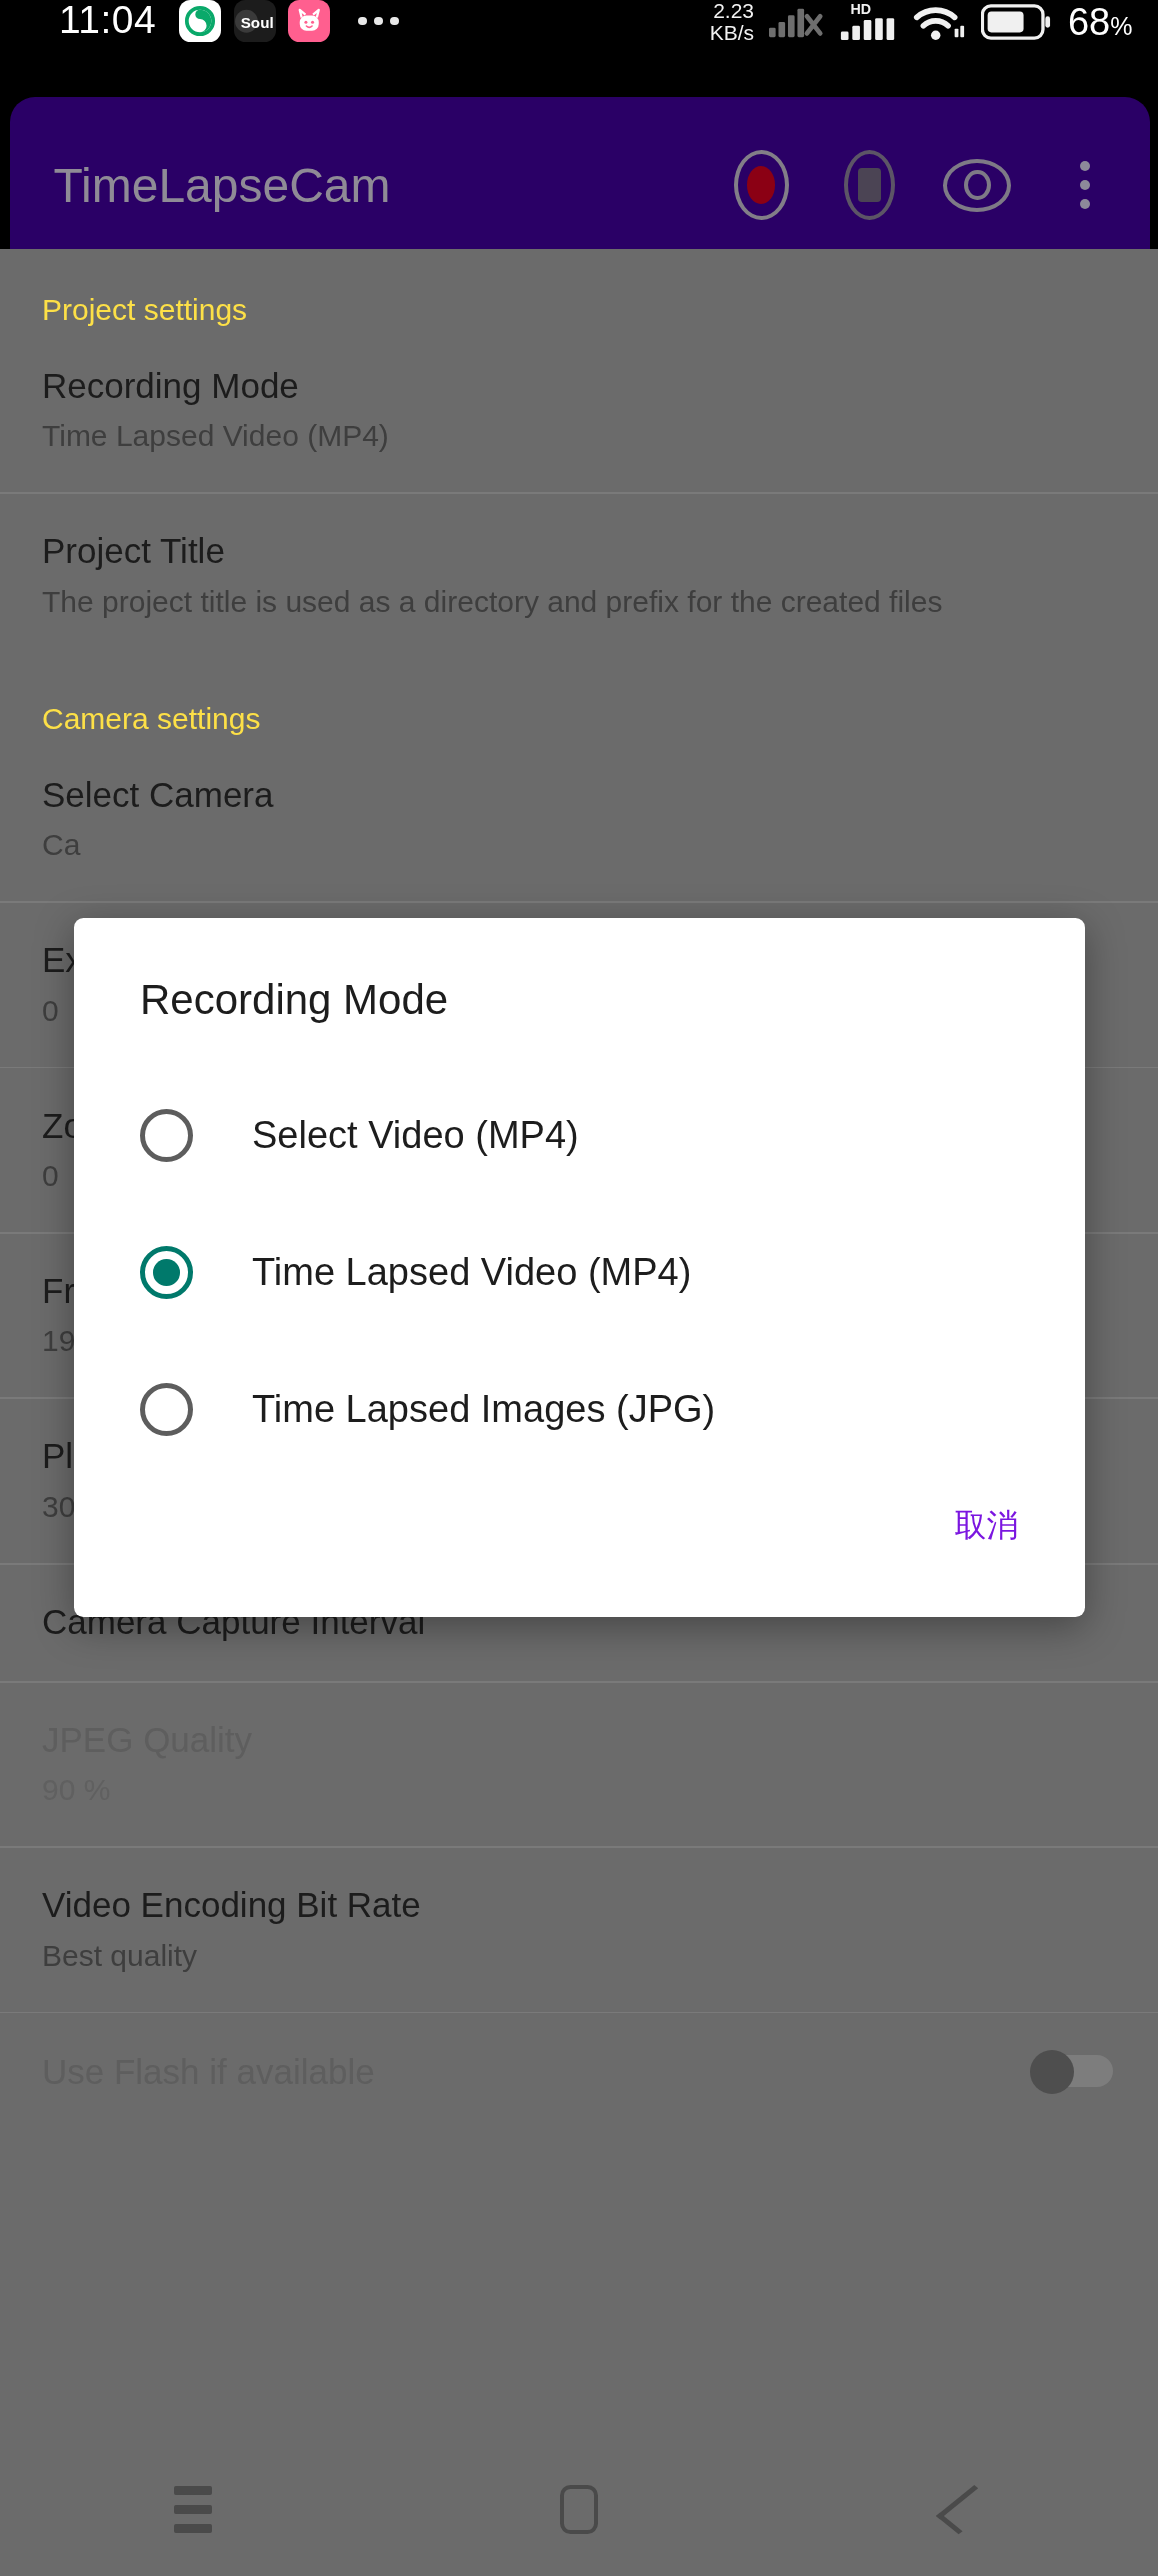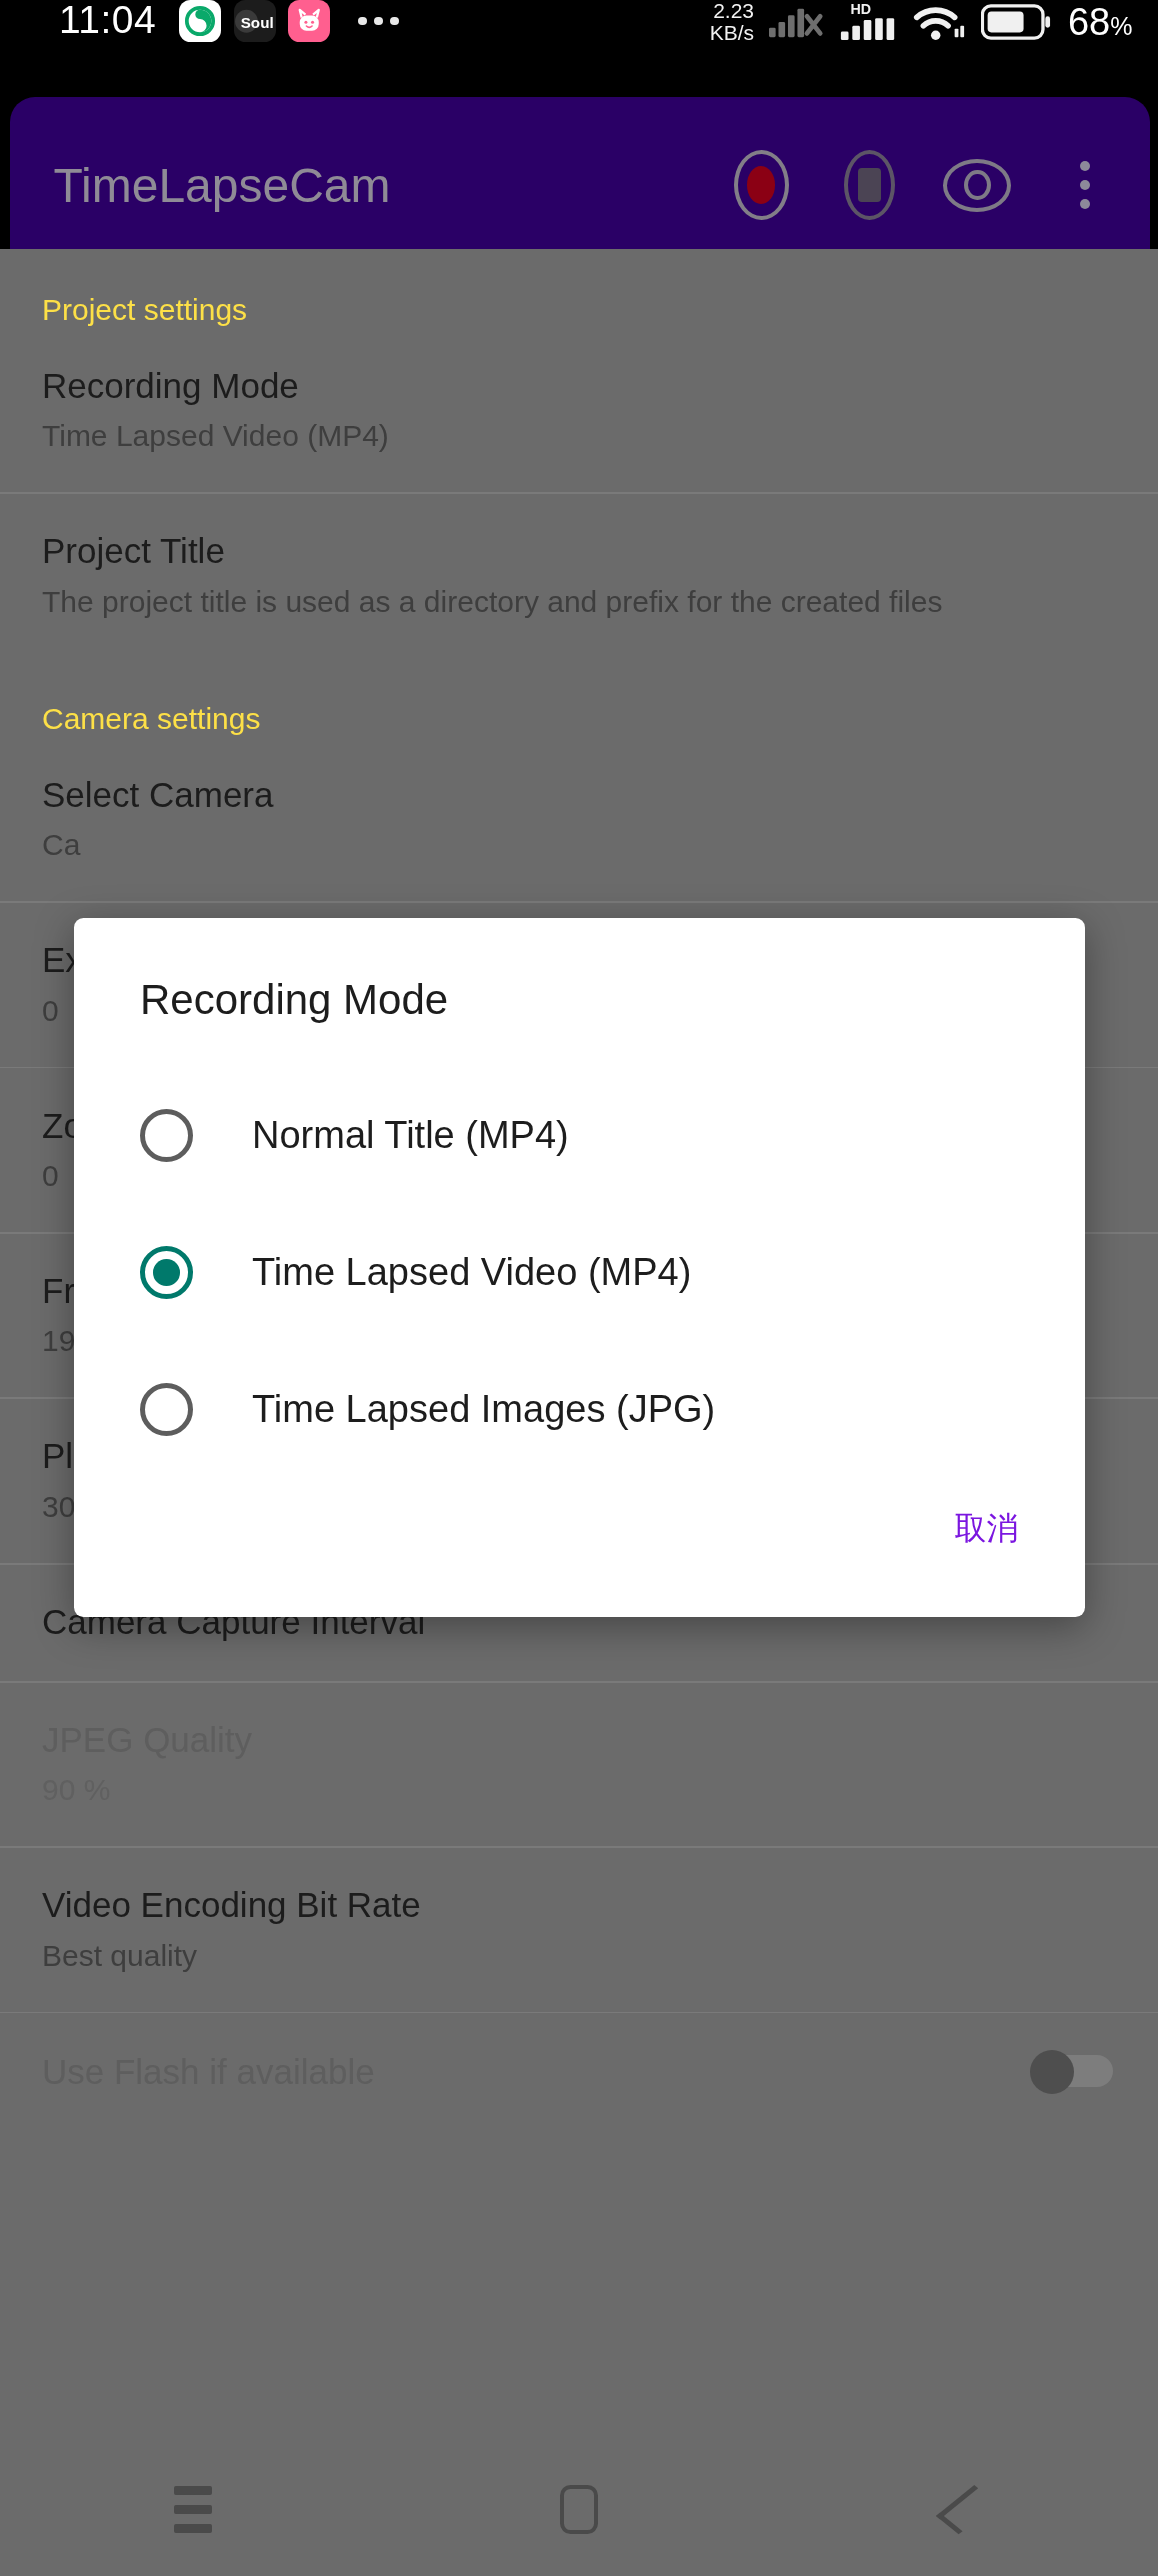--- a/index.html
+++ b/index.html
@@ -280,22 +280,22 @@
     display: block;
   }
   .option-label {
     color: #1d1d1d;
     font-size: 38px;
     margin-left: 59px;
     white-space: nowrap;
   }
   .dialog-actions {
     position: absolute;
-    right: 0; bottom: 13px;
-    padding: 0 59px 42px 0;
+    right: 0; bottom: 0;
+    padding: 0 59px 58px 0;
     display: flex;
     justify-content: flex-end;
   }
   .btn-cancel {
     color: #7b16e0;
     font-size: 32px;
     background: none;
     border: none;
     padding: 11.4px 7.6px;
     font-family: "Liberation Sans", sans-serif;
@@ -504,21 +504,21 @@
   </div>
 
   <div class="scrim"></div>
 
   <div class="dialog">
     <div class="dialog-title">Recording Mode</div>
 
     <div class="options">
       <div class="option">
         <div class="radio"></div>
-        <div class="option-label">Normal Title (MP4)</div>
+        <div class="option-label">Select Video (MP4)</div>
       </div>
       <div class="option">
         <div class="radio checked">
             <i></i>
           </div>
         <div class="option-label">Time Lapsed Video (MP4)</div>
       </div>
       <div class="option">
         <div class="radio"></div>
         <div class="option-label">Time Lapsed Images (JPG)</div>

